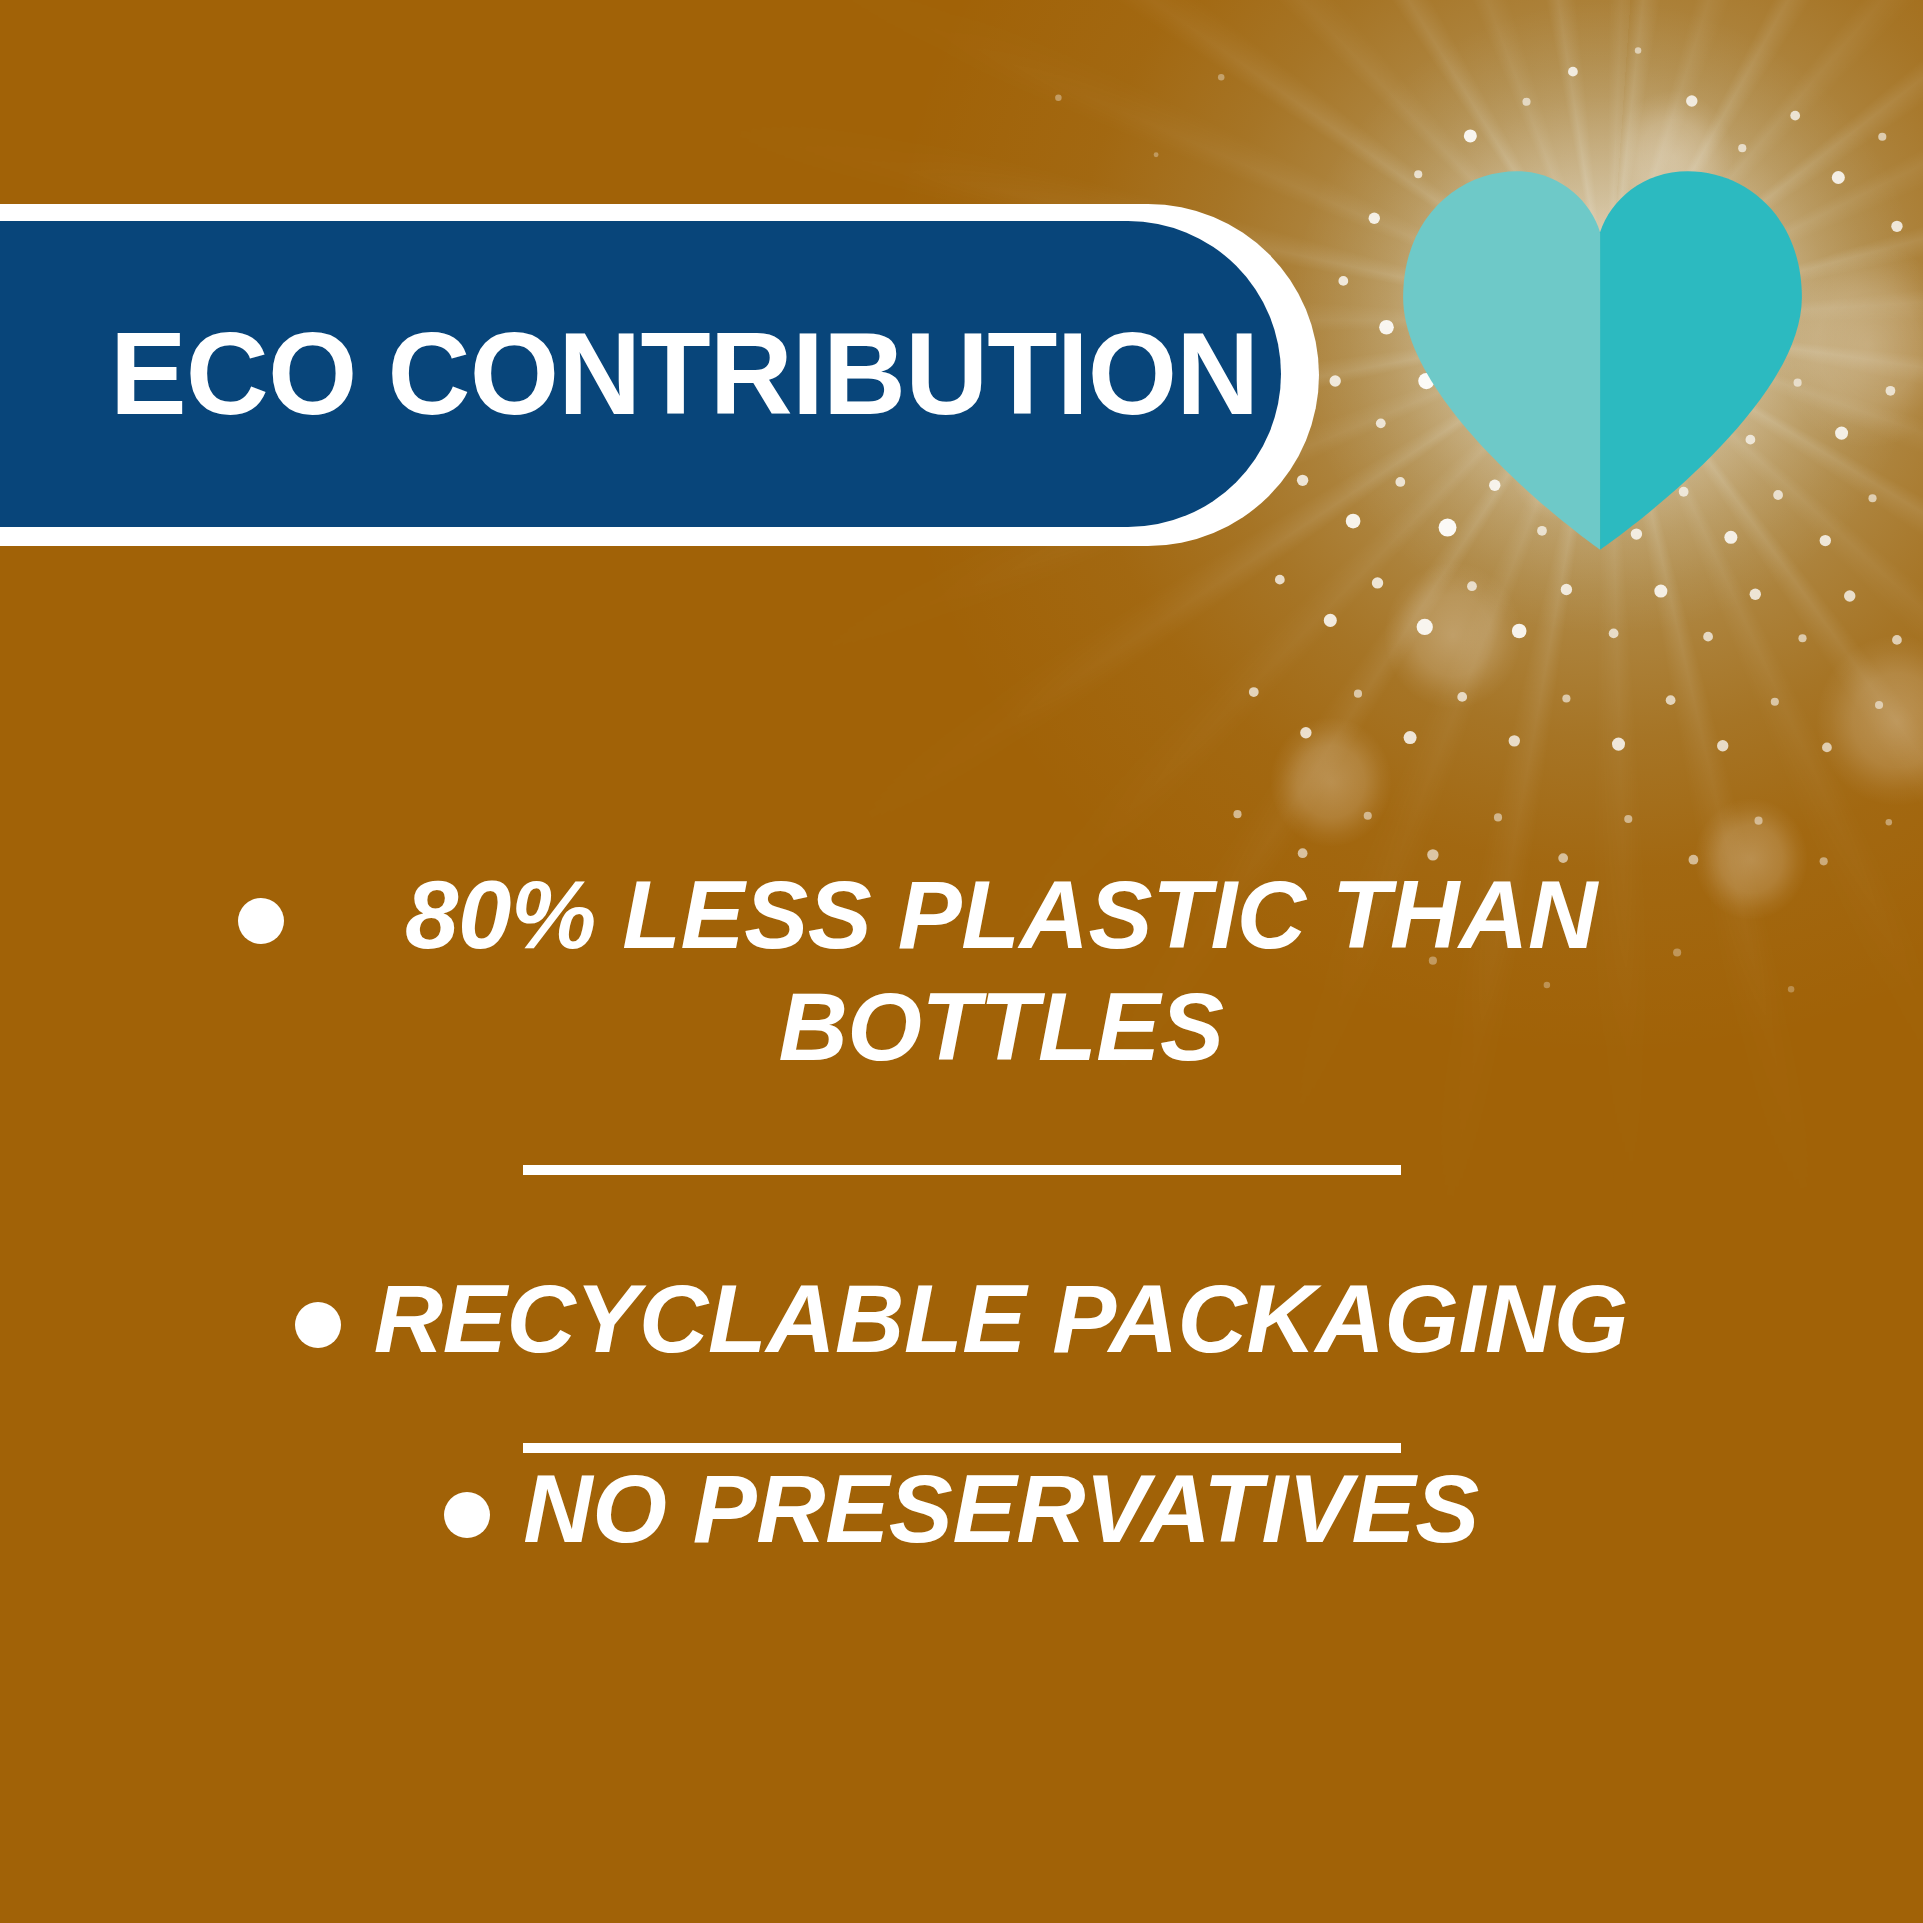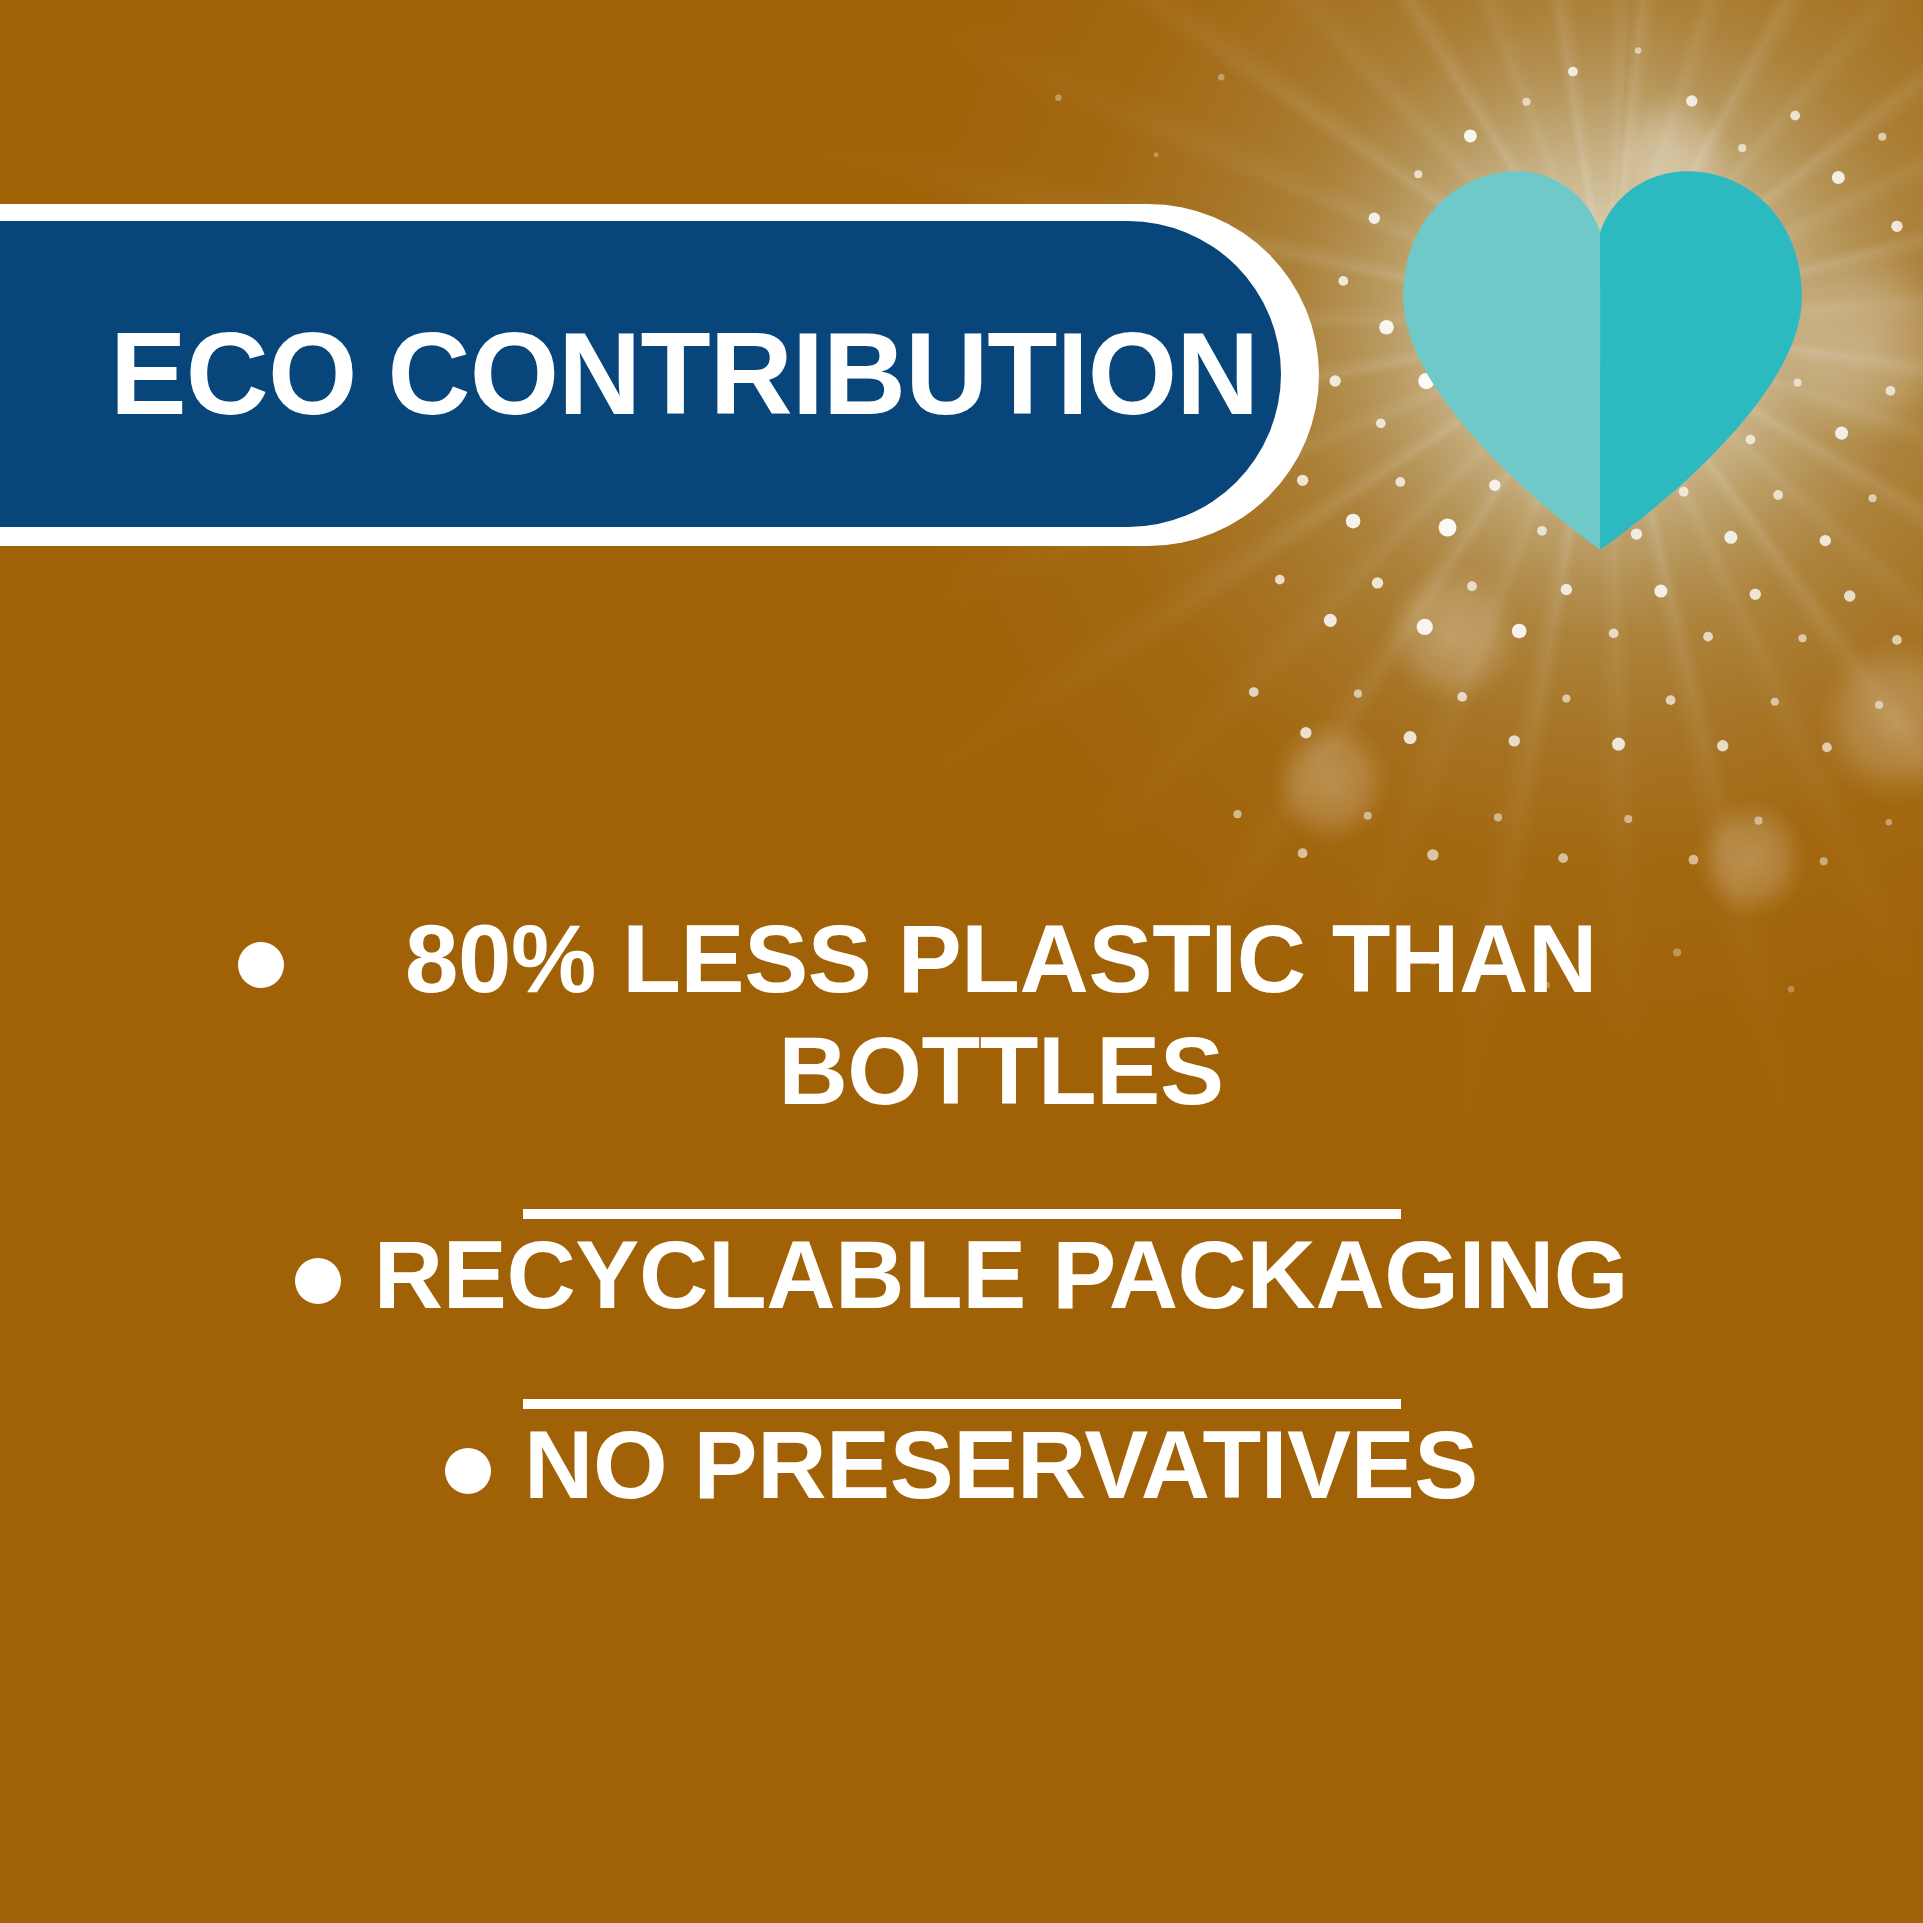--- a/index.html
+++ b/index.html
@@ -136,22 +136,23 @@
     margin-left: 248px;
     white-space: nowrap;
     transform: scaleX(0.99);
     transform-origin: left center;
   }
 
   
   .features {
     position: absolute;
     left: 0;
-    top: 903px;
+    top: 859px;
     width: 1923px;
+    font-style: italic;
   }
   .feature-row {
     display: flex;
     align-items: flex-start;
     justify-content: center;
     padding: 0 163px;
   }
   .bullet-dot {
     flex: none;
     width: 46px;
@@ -165,21 +166,21 @@
     color: #ffffff;
     font-size: 96px;
     font-weight: 700;
     line-height: 1.17;
     letter-spacing: -0.4px;
     text-align: center;
     max-width: 1409px;
   }
   .feature-row.f1 { padding: 0 147px; }
   .feature-row.f1 .feature-text { max-width: 1368px; }
-  .feature-row.f2 { }
+  .feature-row.f2 { margin-top: 88px; }
   .feature-row.f3 { }
 
   .divider {
     width: 878px;
     height: 10.6px;
     background: #ffffff;
     margin: 0 auto;
   }
   .d1 { margin-top: 81px; }
   .d2 { margin-top: 67px; }

